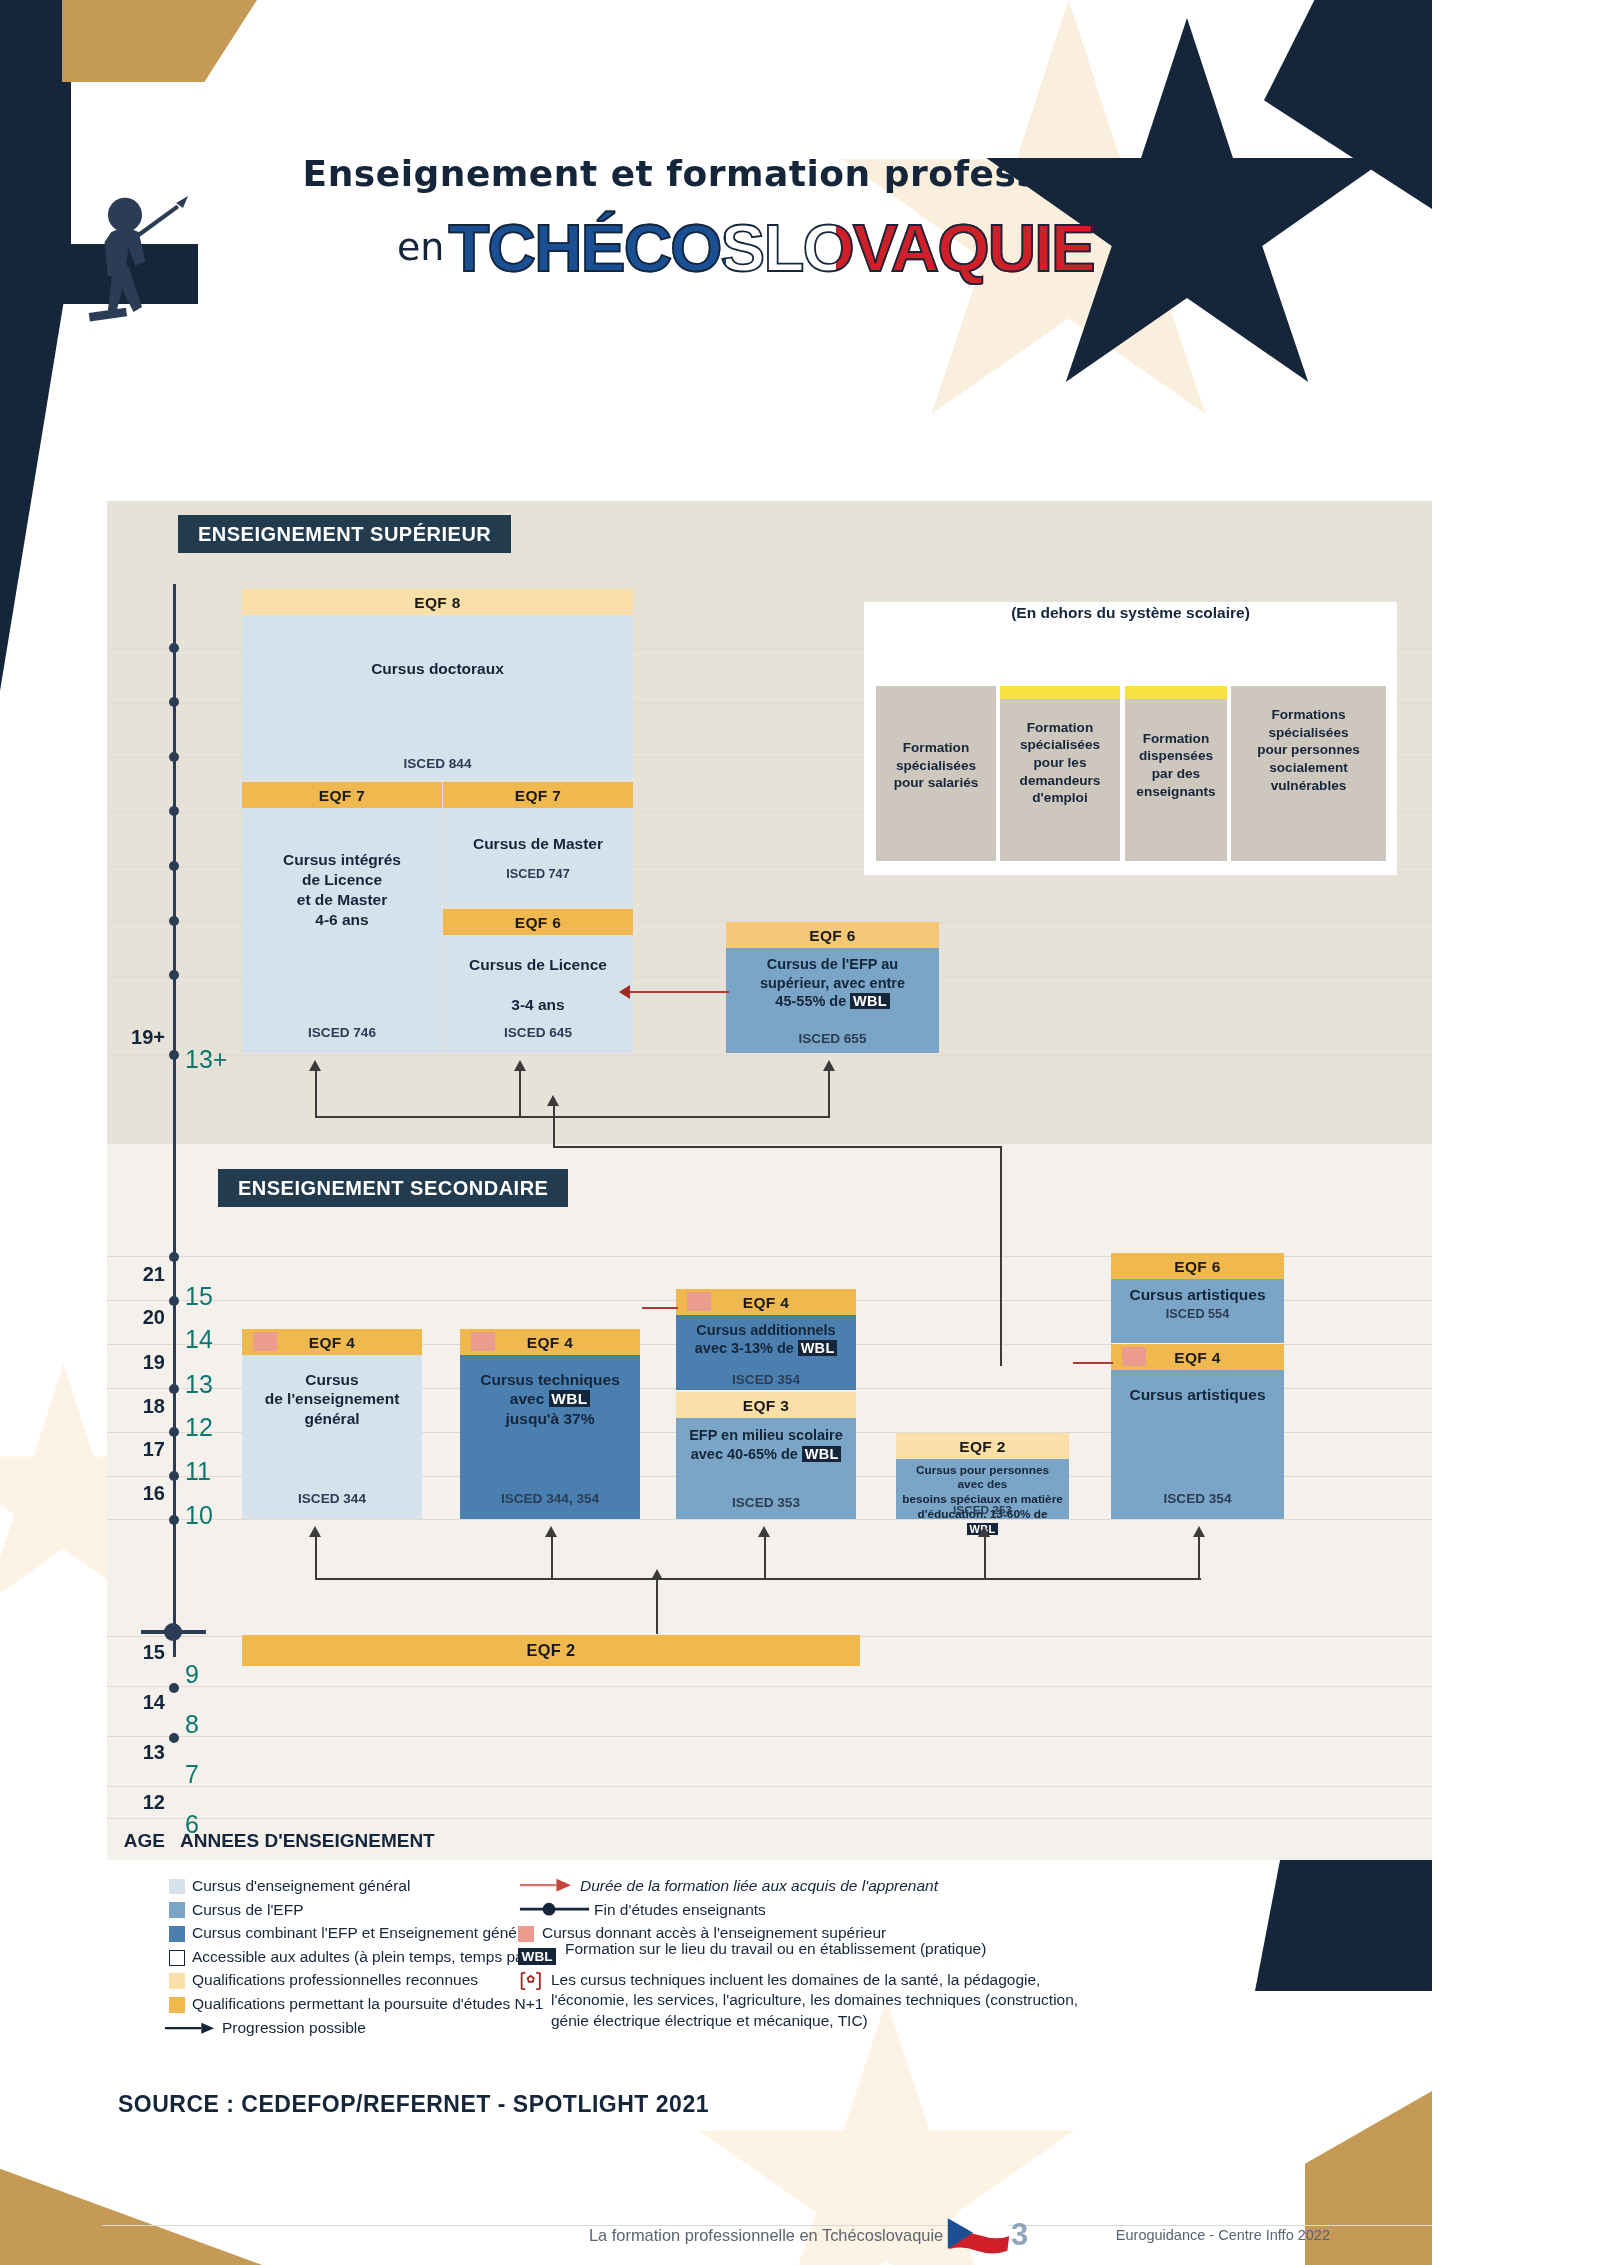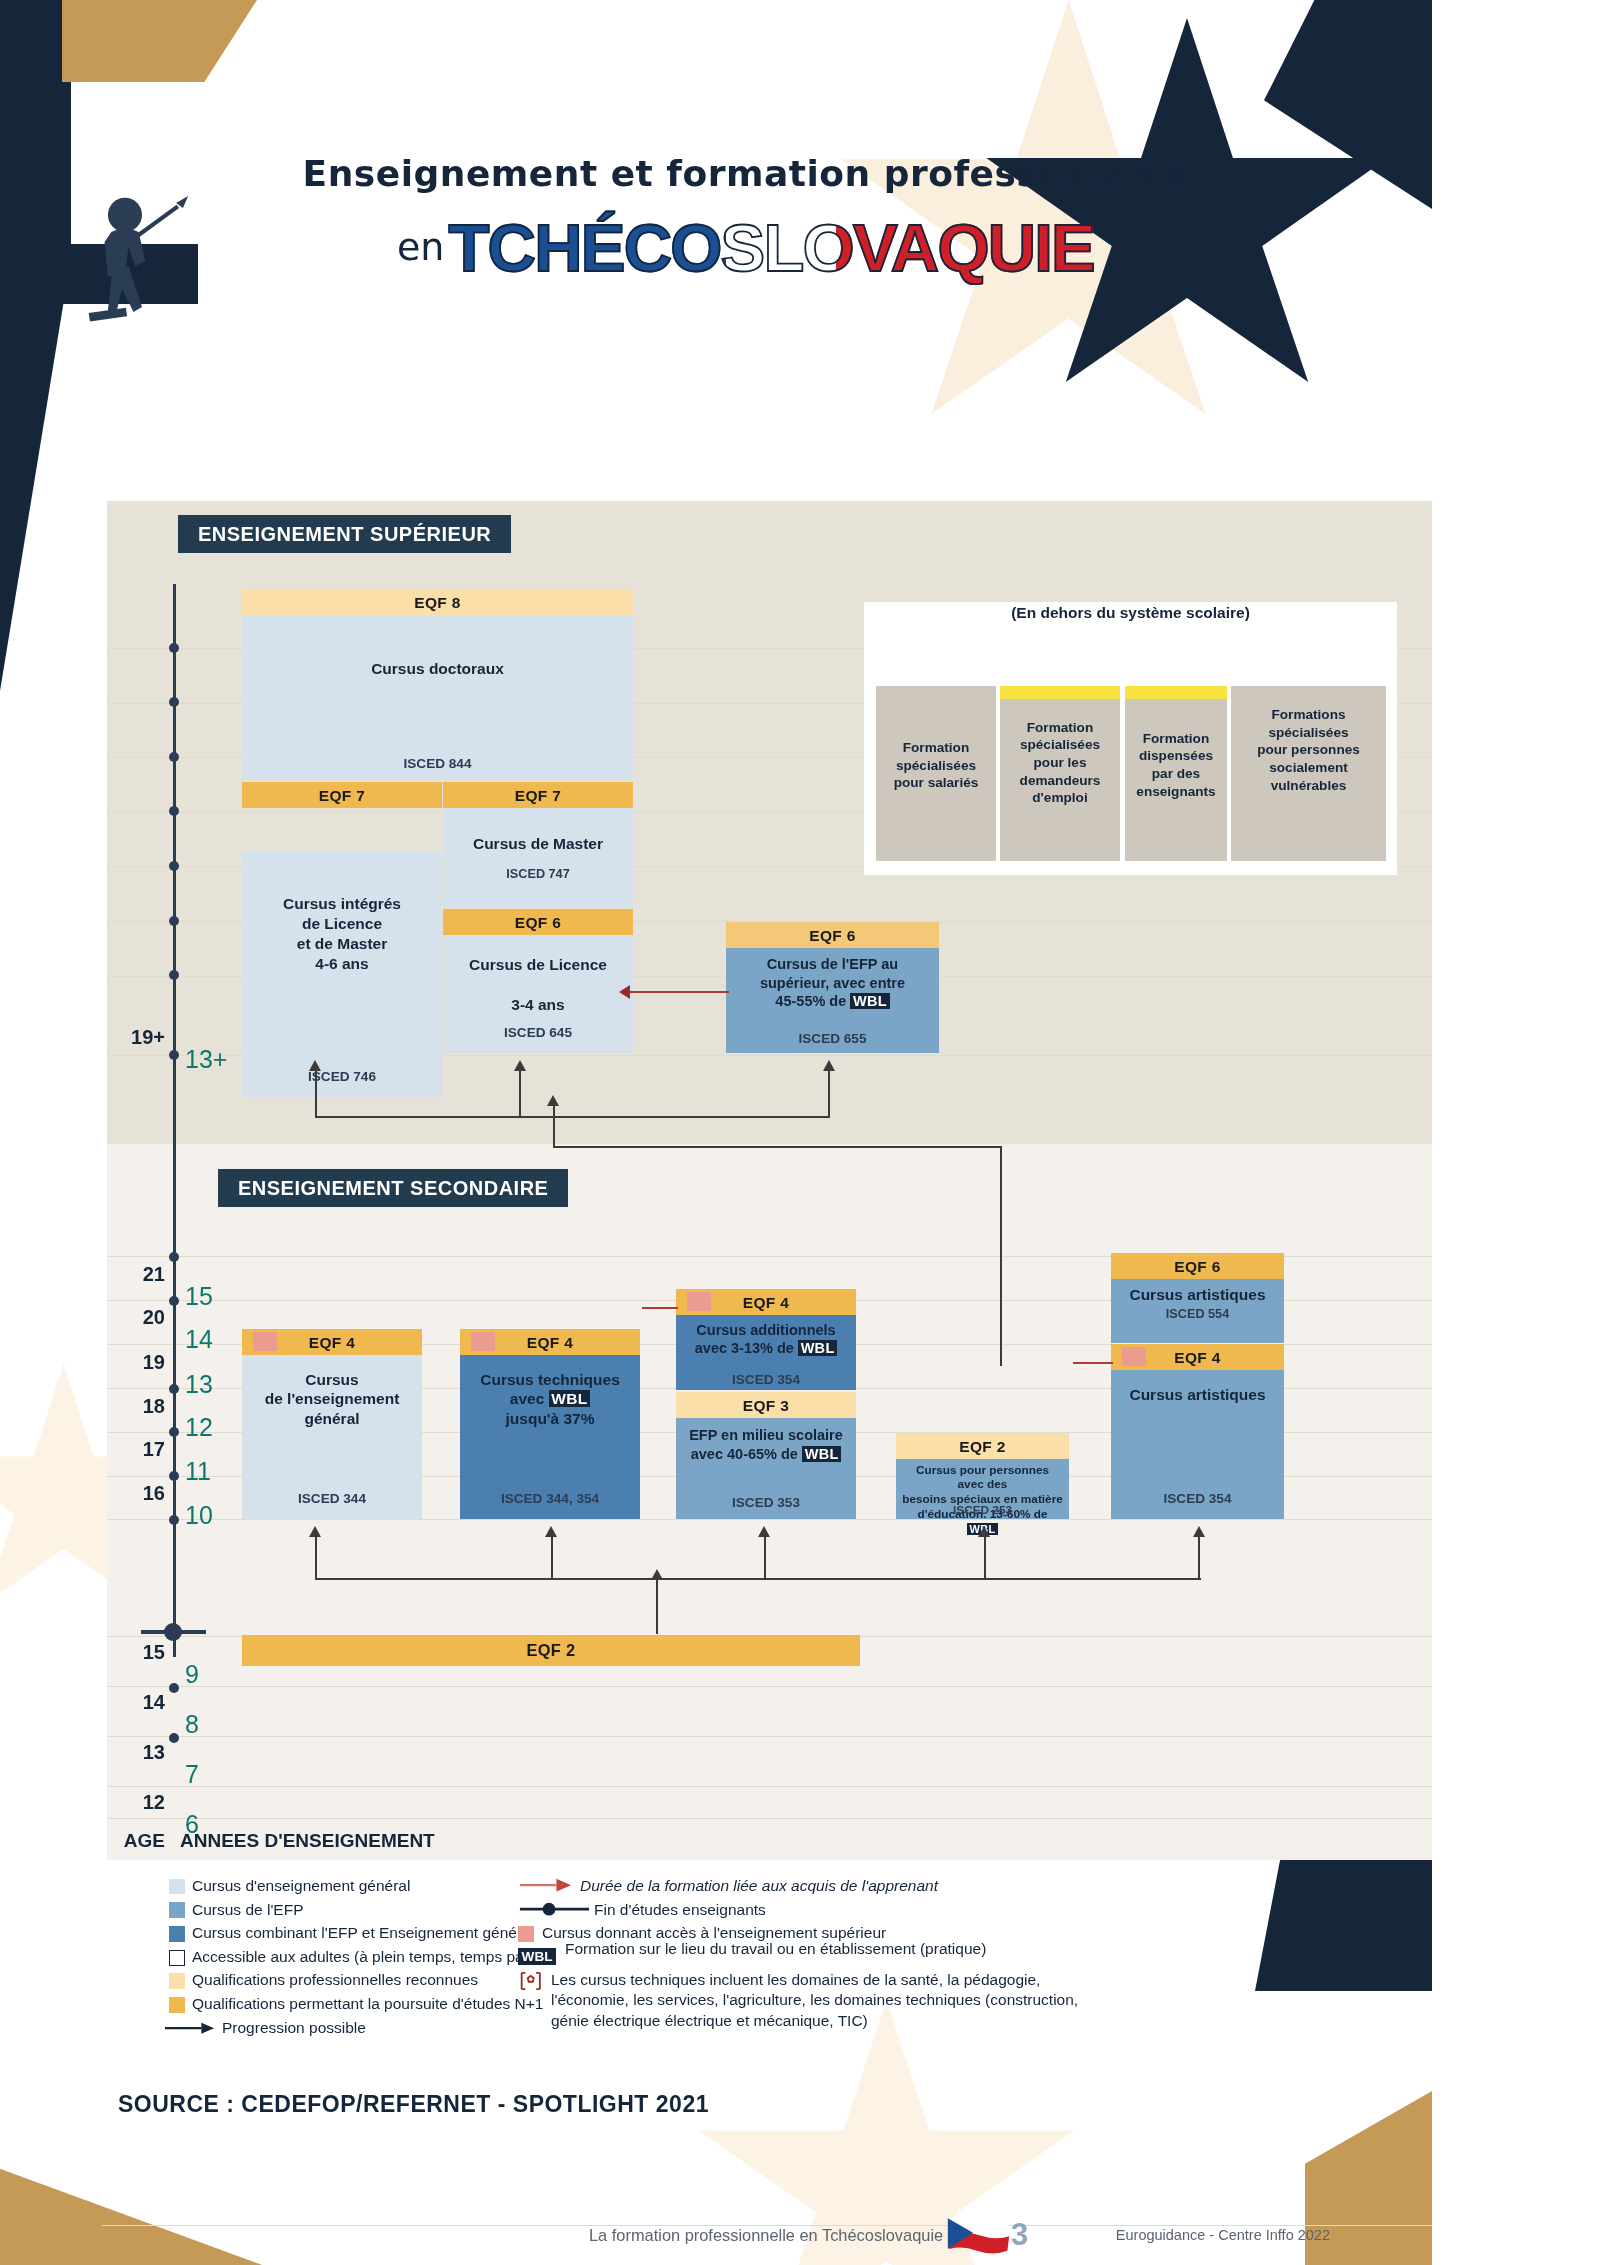--- a/index.html
+++ b/index.html
@@ -244,21 +244,21 @@
     <div class="eqf eqf-light">EQF 8</div>
     <div class="body-gen" style="height:165px; position:relative;">
       <div class="btxt" style="padding-top:44px;">Cursus doctoraux</div>
       <div class="isced" style="bottom:9px;">ISCED 844</div>
     </div>
   </div>
 
   <div class="box" style="left:242px; top:782px; width:200px; height:273px;">
     <div class="eqf eqf-dark">EQF 7</div>
     <div class="body-gen" style="height:245px; position:relative;">
-      <div class="btxt" style="padding-top:42px; white-space:pre-line;margin-top:44px;">Cursus intégrés
+      <div class="btxt" style="padding-top:42px; white-space:pre-line;">Cursus intégrés
 de Licence
 et de Master
 4-6 ans</div>
       <div class="isced" style="bottom:12.7px;">ISCED 746</div>
     </div>
   </div>
 
   <div class="box" style="left:443px; top:782px; width:190px; height:127px;">
     <div class="eqf eqf-dark">EQF 7</div>
     <div class="body-gen" style="height:100px; position:relative;">

